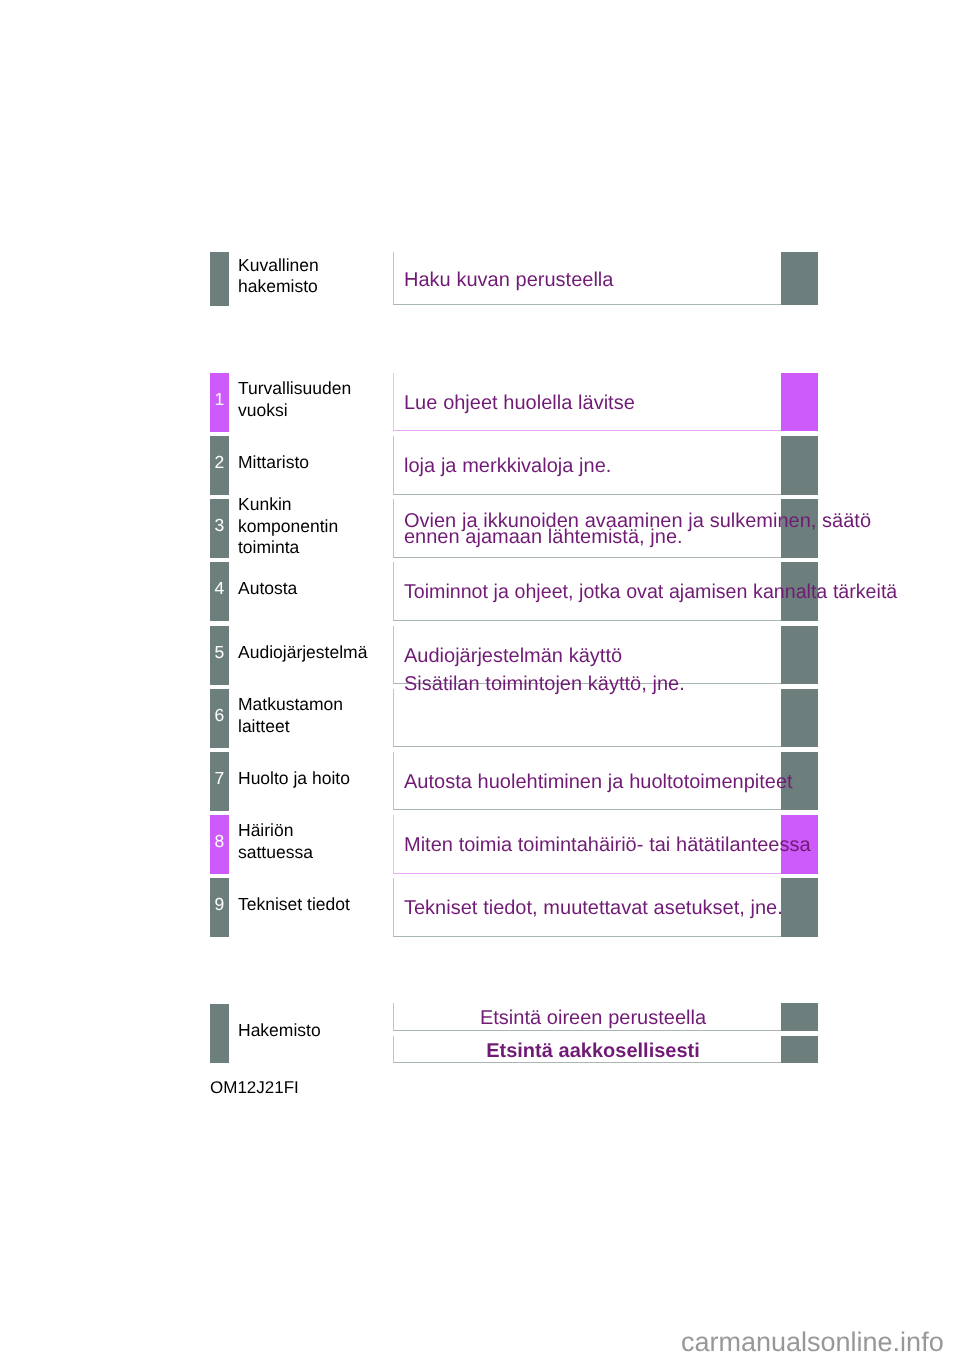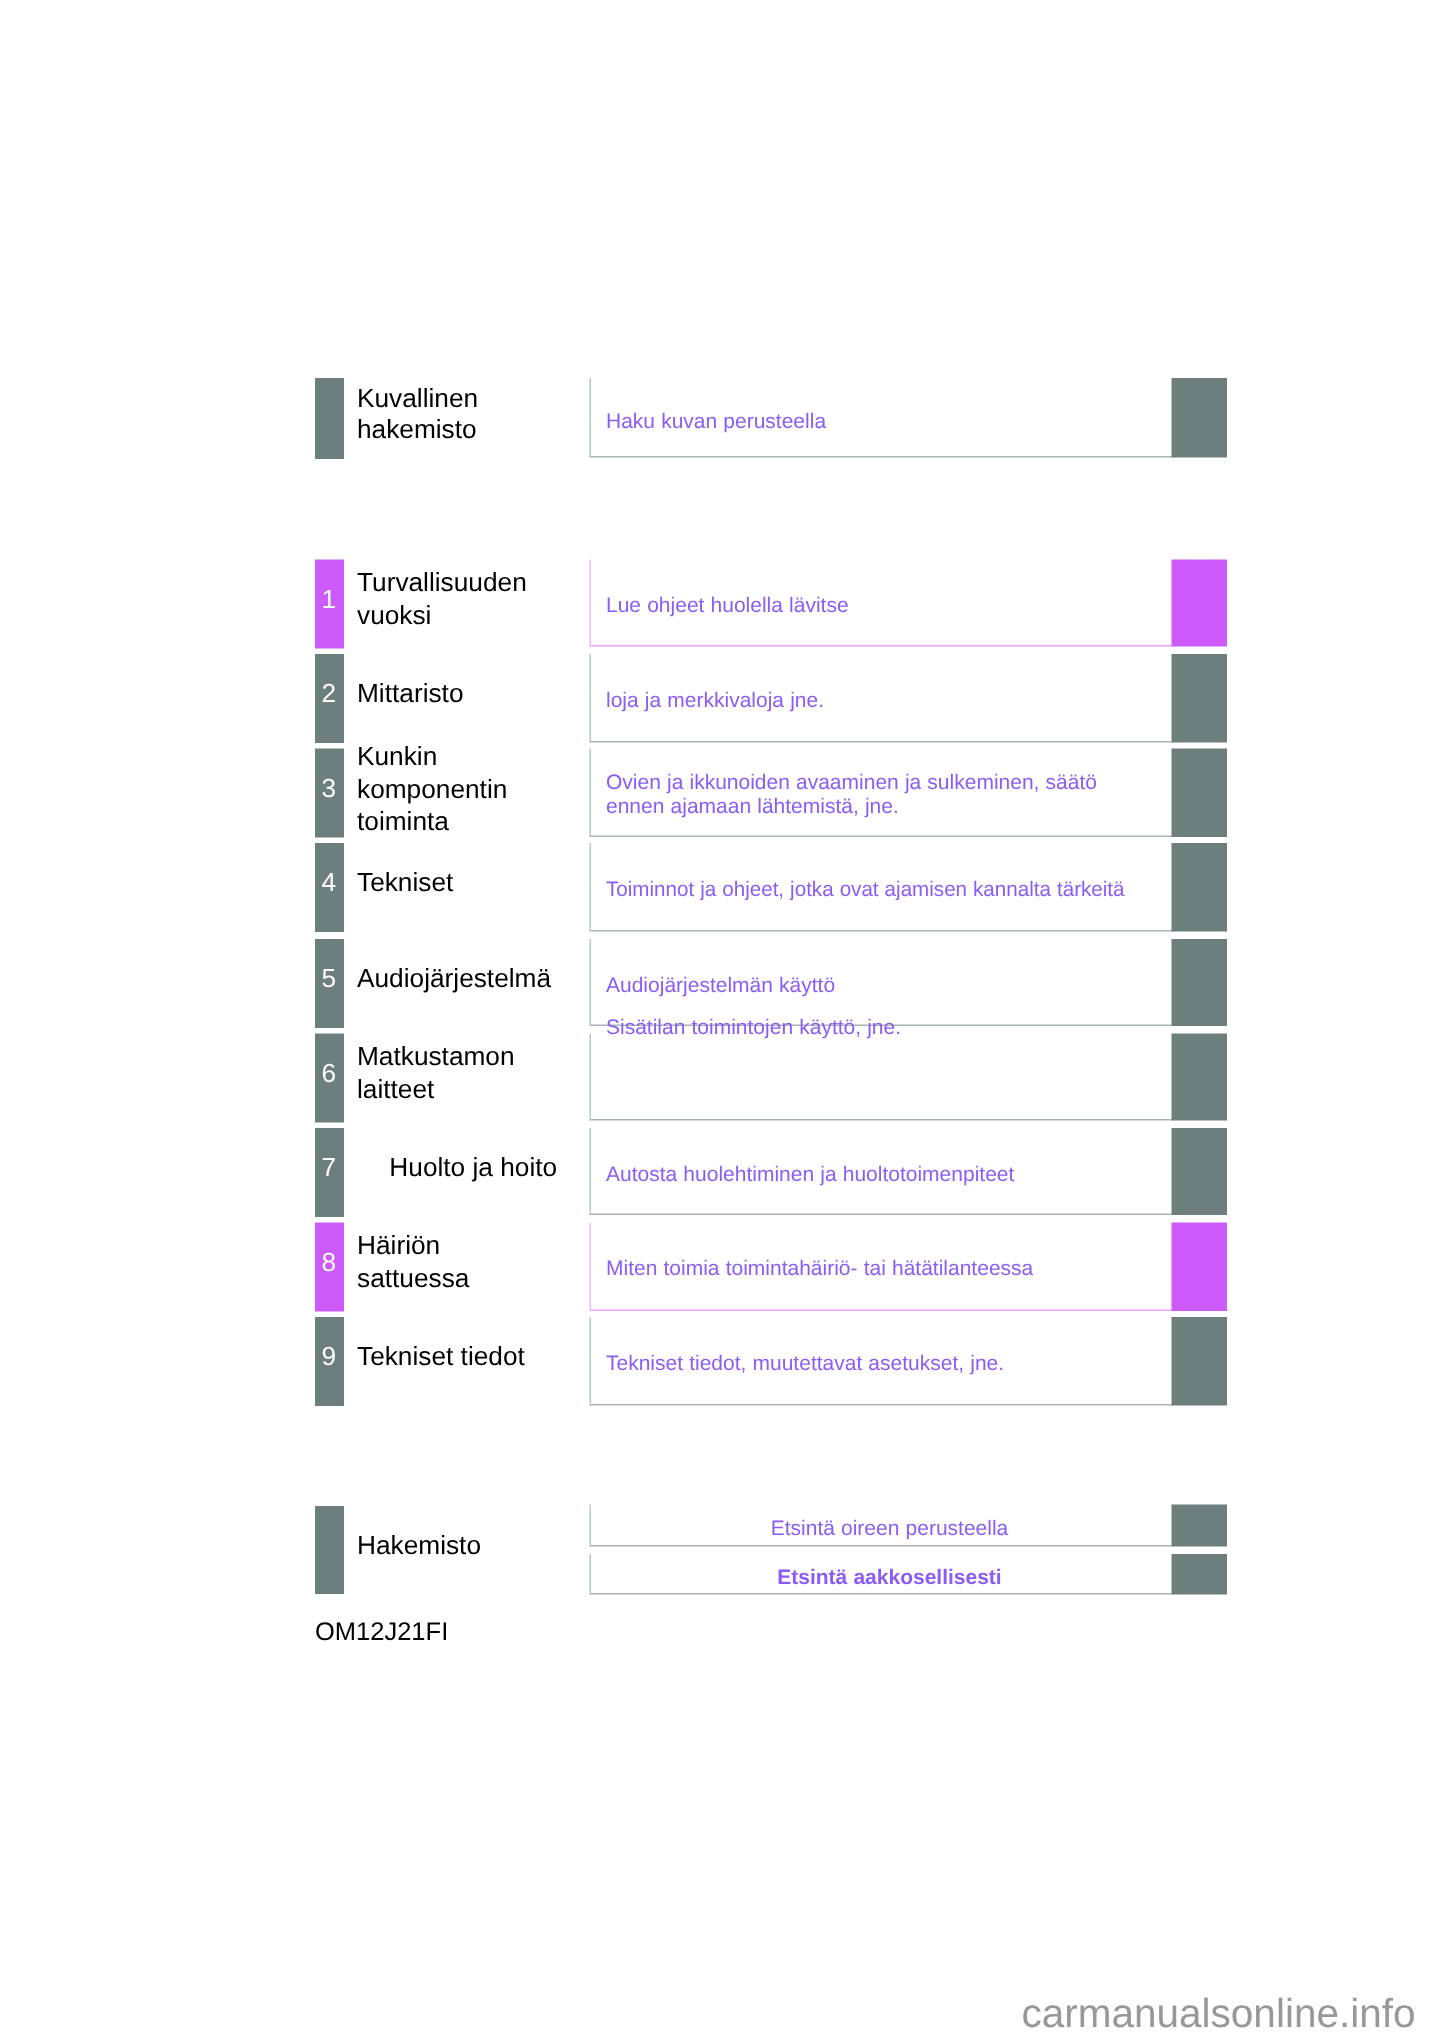--- a/index.html
+++ b/index.html
@@ -25,22 +25,22 @@
          font-size:17.5px;line-height:21.4px;color:#000000;display:flex;flex-direction:column;
          justify-content:center;white-space:nowrap;padding-bottom:5.5px;box-sizing:border-box;}
 
   
   .box{position:absolute;left:393px;width:389px;box-sizing:border-box;
        border-left:1px solid #bcc8c7;border-right:0;
        border-bottom:1px solid #a9b6b4;border-top:0;background:transparent;}
   .box.accent{border-left-color:#f0bcfb;border-bottom-color:#eaa9f9;}
 
   
-  .desc{will-change:transform;position:absolute;left:403.8px;width:378px;font-size:14px;
-        line-height:16.7px;word-spacing:0.2px;color:#8b5cf6;display:flex;flex-direction:column;
+  .desc{will-change:transform;position:absolute;left:403.8px;width:378px;font-size:20px;
+        line-height:16.7px;word-spacing:0.2px;color:#701a75;display:flex;flex-direction:column;
         justify-content:center;white-space:nowrap;padding-top:1.9px;box-sizing:border-box;}
   .desc.index-entry-row{padding-top:3px;align-items:center;}
   .desc.top-desc{padding-top:3.2px;}
 
   .footer-code{will-change:transform;position:absolute;left:210px;top:1077.5px;
                font-size:17px;color:#000;}
   .watermark{will-change:transform;position:absolute;left:681px;top:1327px;
              font-size:27px;color:#989898;}
 </style>
 </head>
@@ -94,21 +94,21 @@
       <div class="box" style="top:499.2px;height:58.6px;"></div>
       <div class="rtab" style="top:499.2px;height:58.6px;"></div>
       <div class="desc" style="top:499.2px;height:58.6px;">
         <span>Ovien ja ikkunoiden avaaminen ja sulkeminen, säätö</span>
         <span>ennen ajamaan lähtemistä, jne.</span>
       </div>
       <div class="tab" style="top:562.3499999999999px;height:58.6px;">
         <span class="tab-num">4</span>
       </div>
       <div class="title" style="top:562.3499999999999px;height:58.6px;">
-        <span>Tekniset</span>
+        <span>Autosta</span>
       </div>
       <div class="box" style="top:562.3499999999999px;height:58.6px;"></div>
       <div class="rtab" style="top:562.3499999999999px;height:58.6px;"></div>
       <div class="desc" style="top:562.3499999999999px;height:58.6px;justify-content:center;">
         <span style="transform-origin: left center; transform: scaleX(0.98101);">Toiminnot ja ohjeet, jotka ovat ajamisen kannalta tärkeitä</span>
       </div>
       <div class="tab" style="top:625.5px;height:58.6px;">
         <span class="tab-num">5</span>
       </div>
       <div class="title" style="top:625.5px;height:58.6px;">
@@ -127,21 +127,21 @@
         <span>laitteet</span>
       </div>
       <div class="box" style="top:688.65px;height:58.6px;"></div>
       <div class="rtab" style="top:688.65px;height:58.6px;"></div>
       <div class="desc" style="top:654px;height:58.6px;">
         <span>Sisätilan toimintojen käyttö, jne.</span>
       </div>
       <div class="tab" style="top:751.8px;height:58.6px;">
         <span class="tab-num">7</span>
       </div>
-      <div class="title" style="top:751.8px;height:58.6px;align-items:center;">
+      <div class="title" style="top:751.8px;height:58.6px;">
         <span>Huolto ja hoito</span>
       </div>
       <div class="box" style="top:751.8px;height:58.6px;"></div>
       <div class="rtab" style="top:751.8px;height:58.6px;"></div>
       <div class="desc" style="top:751.8px;height:58.6px;">
         <span>Autosta huolehtiminen ja huoltotoimenpiteet</span>
       </div>
       <div class="tab accent" style="top:814.95px;height:58.6px;">
         <span class="tab-num">8</span>
       </div>

